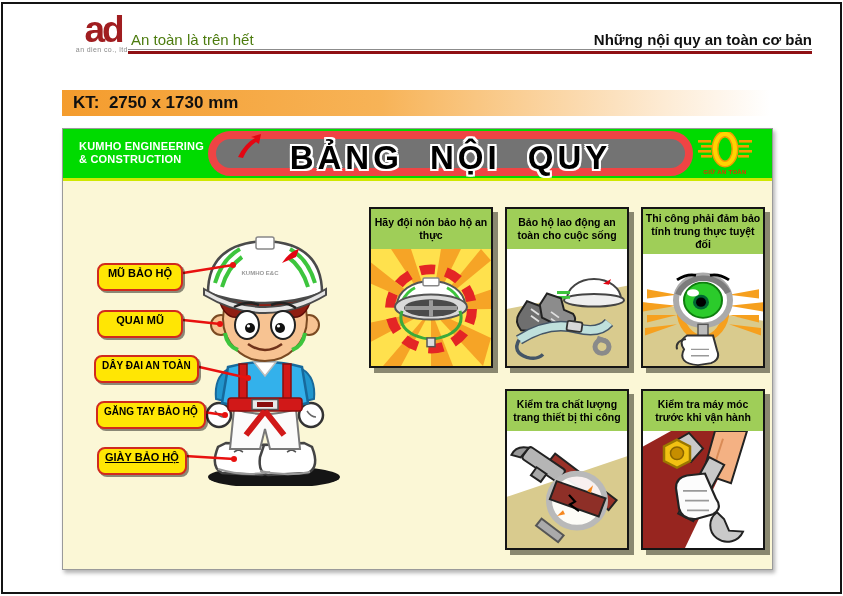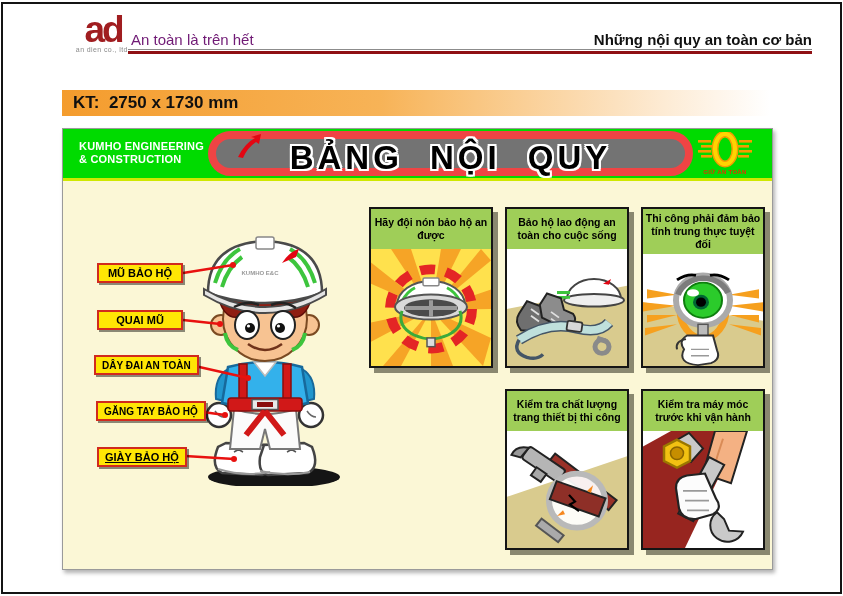--- a/index.html
+++ b/index.html
@@ -4,21 +4,21 @@
 <style>
   html,body{margin:0;padding:0;background:#fff;}
   .page{position:relative;width:843px;height:596px;background:#fff;overflow:hidden;
         font-family:"Liberation Sans", sans-serif;}
   .frame{position:absolute;left:1px;top:2px;width:837px;height:588px;border:2px solid #141414;}
 
   
   .logo{position:absolute;left:68px;top:12px;width:70px;text-align:center;}
   .logo-ad{font-size:37px;font-weight:bold;letter-spacing:-3px;color:#A01D20;line-height:36px;}
   .logo-sub{font-size:7px;color:#8a8a8a;letter-spacing:.4px;margin-top:-2px;}
-  .tagline{position:absolute;left:131px;top:31px;font-size:15px;color:#701a75;}
+  .tagline{position:absolute;left:131px;top:31px;font-size:15px;color:#4d7c0f;}
   .head-right{position:absolute;right:31px;top:31px;font-size:15px;font-weight:bold;color:#111;padding-left:48px;}
   .rule-gray{position:absolute;left:128px;top:49px;width:684px;height:1px;background:#8c8c8c;}
   .rule-red{position:absolute;left:128px;top:51px;width:684px;height:3px;background:#8F1014;}
 
   
   .size-bar{position:absolute;left:62px;top:90px;width:708px;height:26px;
     background:linear-gradient(90deg,#F49C2D 0%,#F7B357 45%,#FDEBD4 85%,#ffffff 100%);
     font-size:17px;font-weight:600;color:#101010;line-height:26px;padding-left:11px;
     box-sizing:border-box;white-space:pre;}
 
@@ -32,21 +32,21 @@
   .company-arrow{position:absolute;left:172px;top:4px;z-index:4;}
   .title-plate{position:absolute;left:145px;top:2px;width:485px;height:45px;background:#737373;
     border:8px solid #ef4444;border-radius:23px;box-sizing:border-box;display:flex;
     justify-content:center;z-index:2;}
   .board-title{font-size:33px;font-weight:800;color:#000;letter-spacing:4px;word-spacing:14px;
     text-shadow:-2px -2px 0 #fff,2px -2px 0 #fff,-2px 2px 0 #fff,2px 2px 0 #fff,0 2px 0 #fff,0 -2px 0 #fff,2px 0 0 #fff,-2px 0 0 #fff;}
   .badge{position:absolute;left:634px;top:3px;width:56px;height:44px;z-index:3;text-align:center;}
   .badge-caption{font-size:6px;font-weight:bold;color:#E33000;margin-top:-3px;letter-spacing:.3px;}
 
   
-  .pill{position:absolute;height:20px;background:#FFE604;border:2px solid #D12A1E;border-radius:0;
+  .pill{position:absolute;height:28px;background:#FFE604;border:2px solid #D12A1E;border-radius:8px;
     font-size:11px;font-weight:bold;color:#000;text-align:center;line-height:17px;
     box-sizing:border-box;box-shadow:2px 2px 0 rgba(0,0,0,.45);padding:0 6px;min-width:86px;z-index:5;}
   .pill.small{font-size:10px;}
   .connectors{position:absolute;left:26px;top:127px;z-index:4;}
   .character{position:absolute;left:121px;top:102px;z-index:1;}
 
   
   .panel{position:absolute;width:124px;height:161px;background:#fff;border:2px solid #151515;
     box-sizing:border-box;box-shadow:5px 5px 0 rgba(45,45,30,.55);display:flex;flex-direction:column;}
   .panel-title{flex:0 0 auto;min-height:34px;background:#9FCE58;display:flex;align-items:center;
@@ -174,21 +174,21 @@
       </g>
     </svg>
 
     <div class="pill" style="left:34px;top:134px;">MŨ BẢO HỘ</div>
     <div class="pill" style="left:34px;top:181px;">QUAI MŨ</div>
     <div class="pill small" style="left:33px;top:272px;">GĂNG TAY BẢO HỘ</div>
     <div class="pill small" style="left:31px;top:226px;">DÂY ĐAI AN TOÀN</div>
     <div class="pill" style="left:34px;top:318px;text-decoration:underline;">GIÀY BẢO HỘ</div>
 
     <div class="panel c1 r1">
-      <div class="panel-title">Hãy đội nón bảo hộ an được</div>
+      <div class="panel-title">Hãy đội nón bảo hộ an thực</div>
       <div class="panel-art">
         <svg viewBox="0 0 120 121" preserveAspectRatio="none">
           <rect width="120" height="121" fill="#FFE14D"></rect>
           <g fill="#F6A426">
             <polygon points="60,63 20,0 40,0"></polygon>
               <polygon points="60,63 70,0 90,0"></polygon>
             <polygon points="60,63 110,0 120,12"></polygon>
               <polygon points="60,63 120,42 120,62"></polygon>
             <polygon points="60,63 120,92 112,121"></polygon>
               <polygon points="60,63 82,121 60,121"></polygon>

